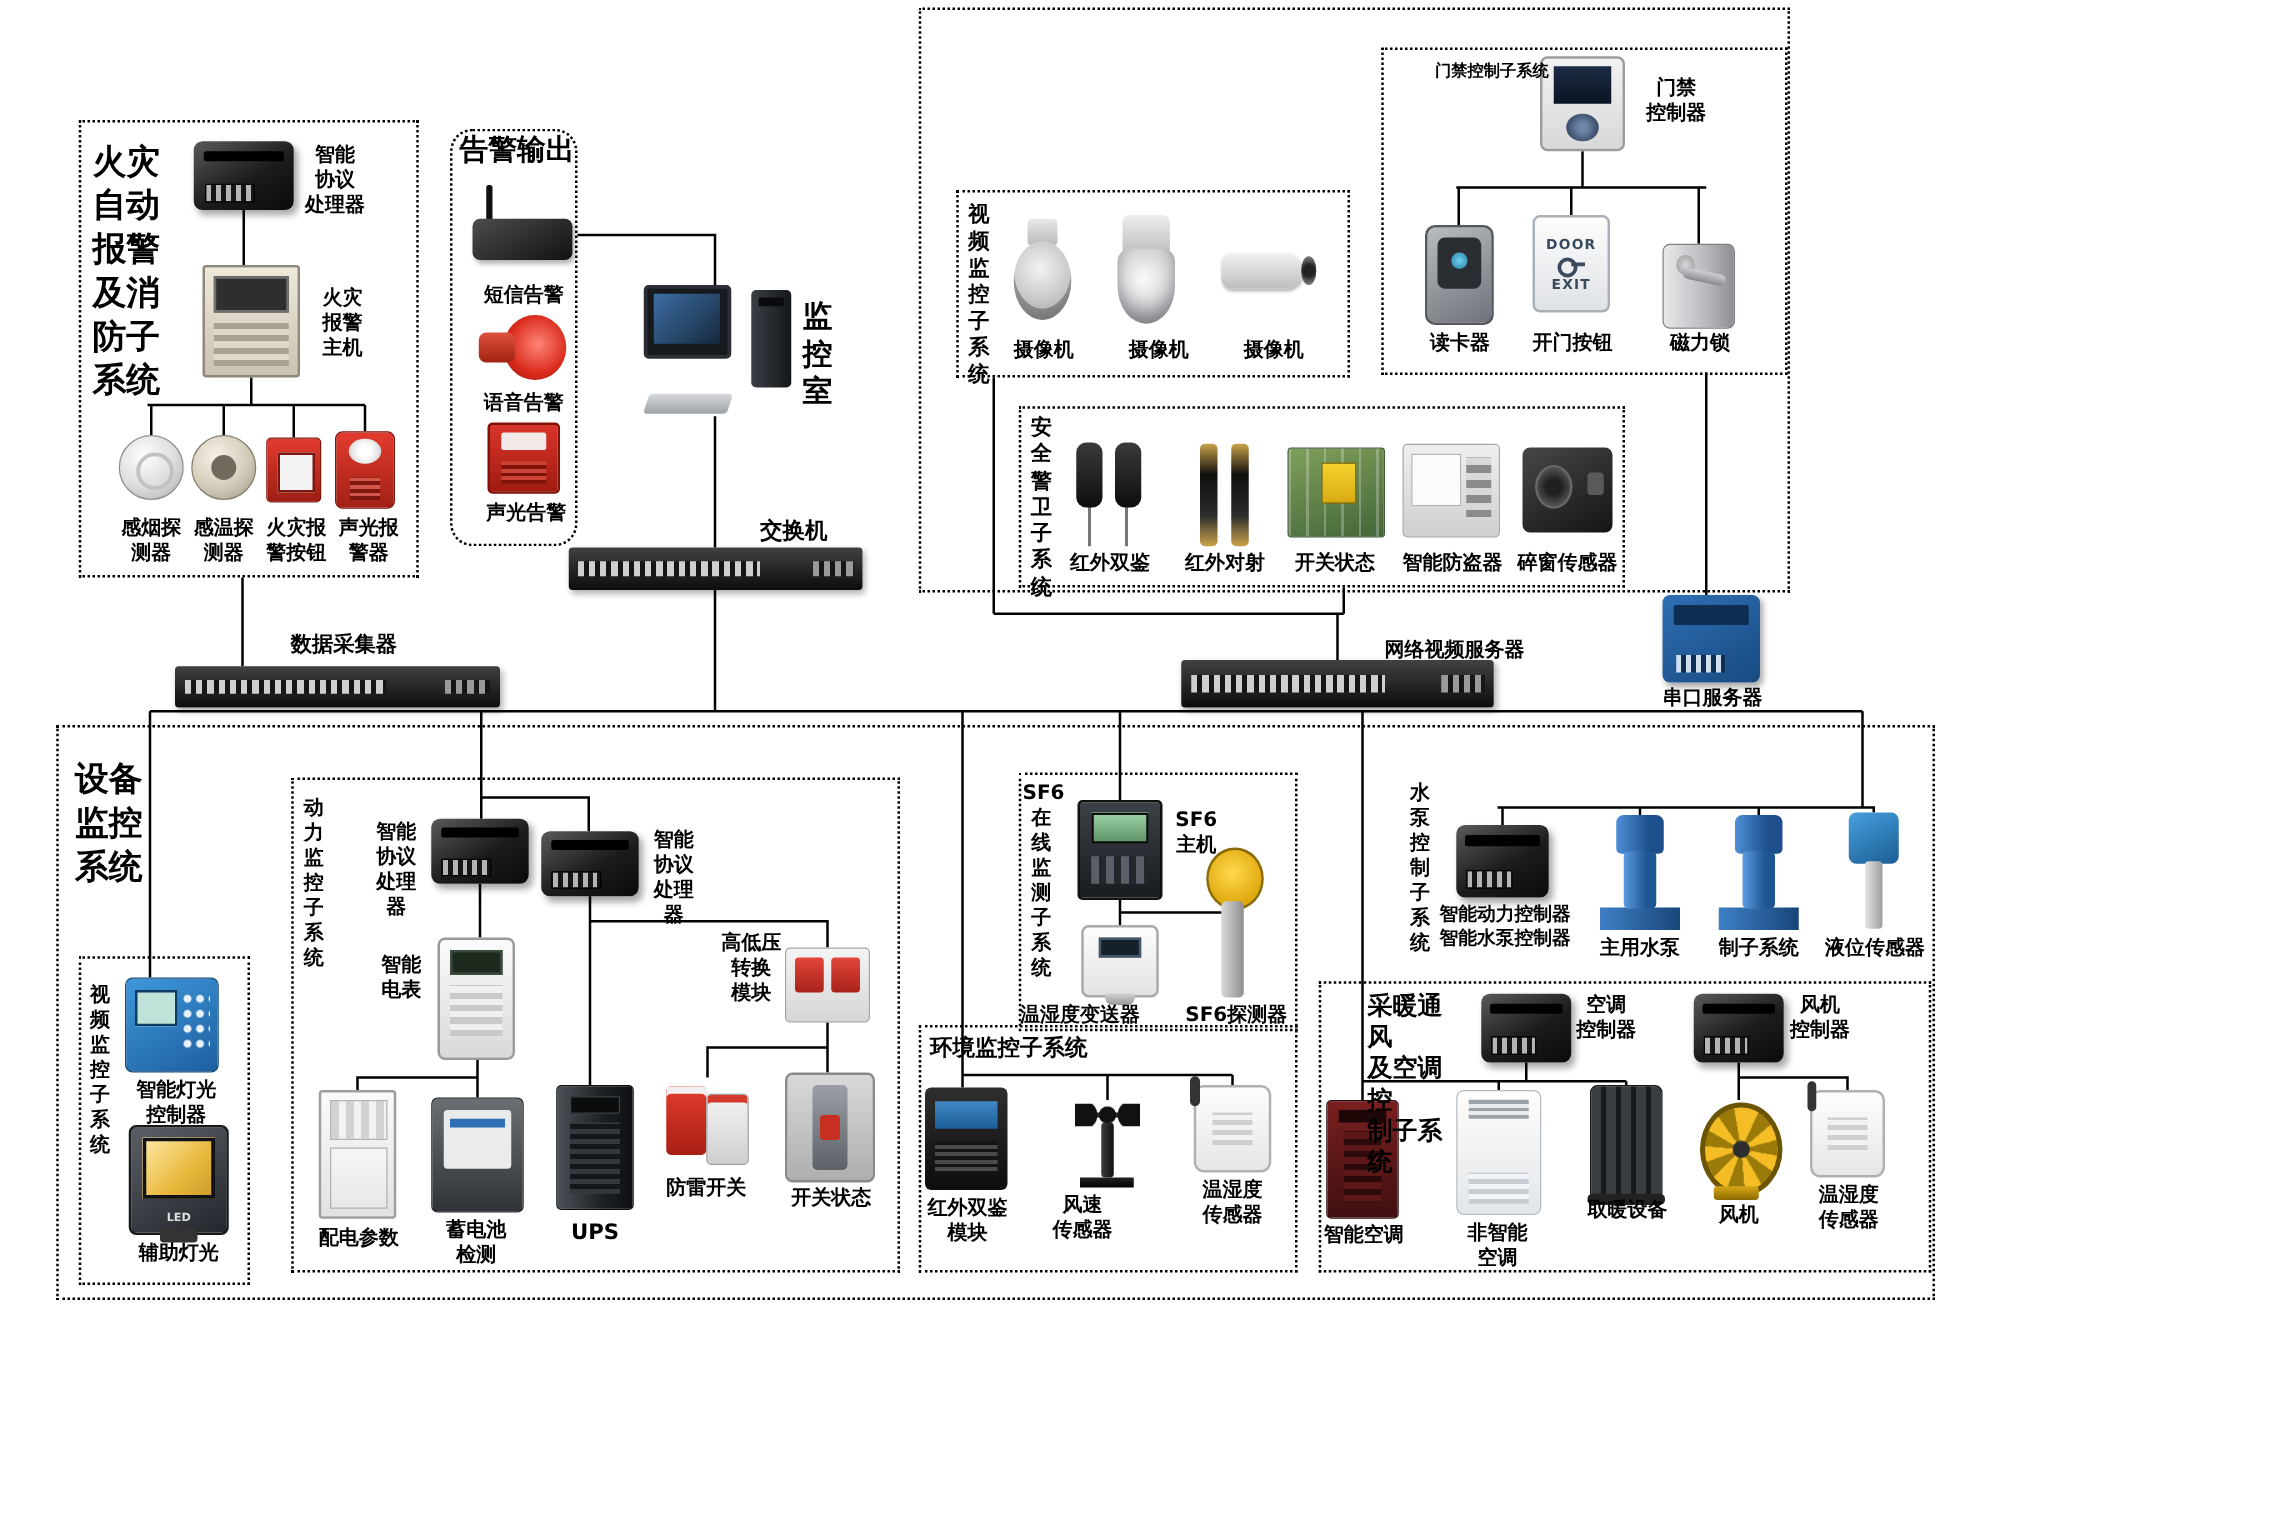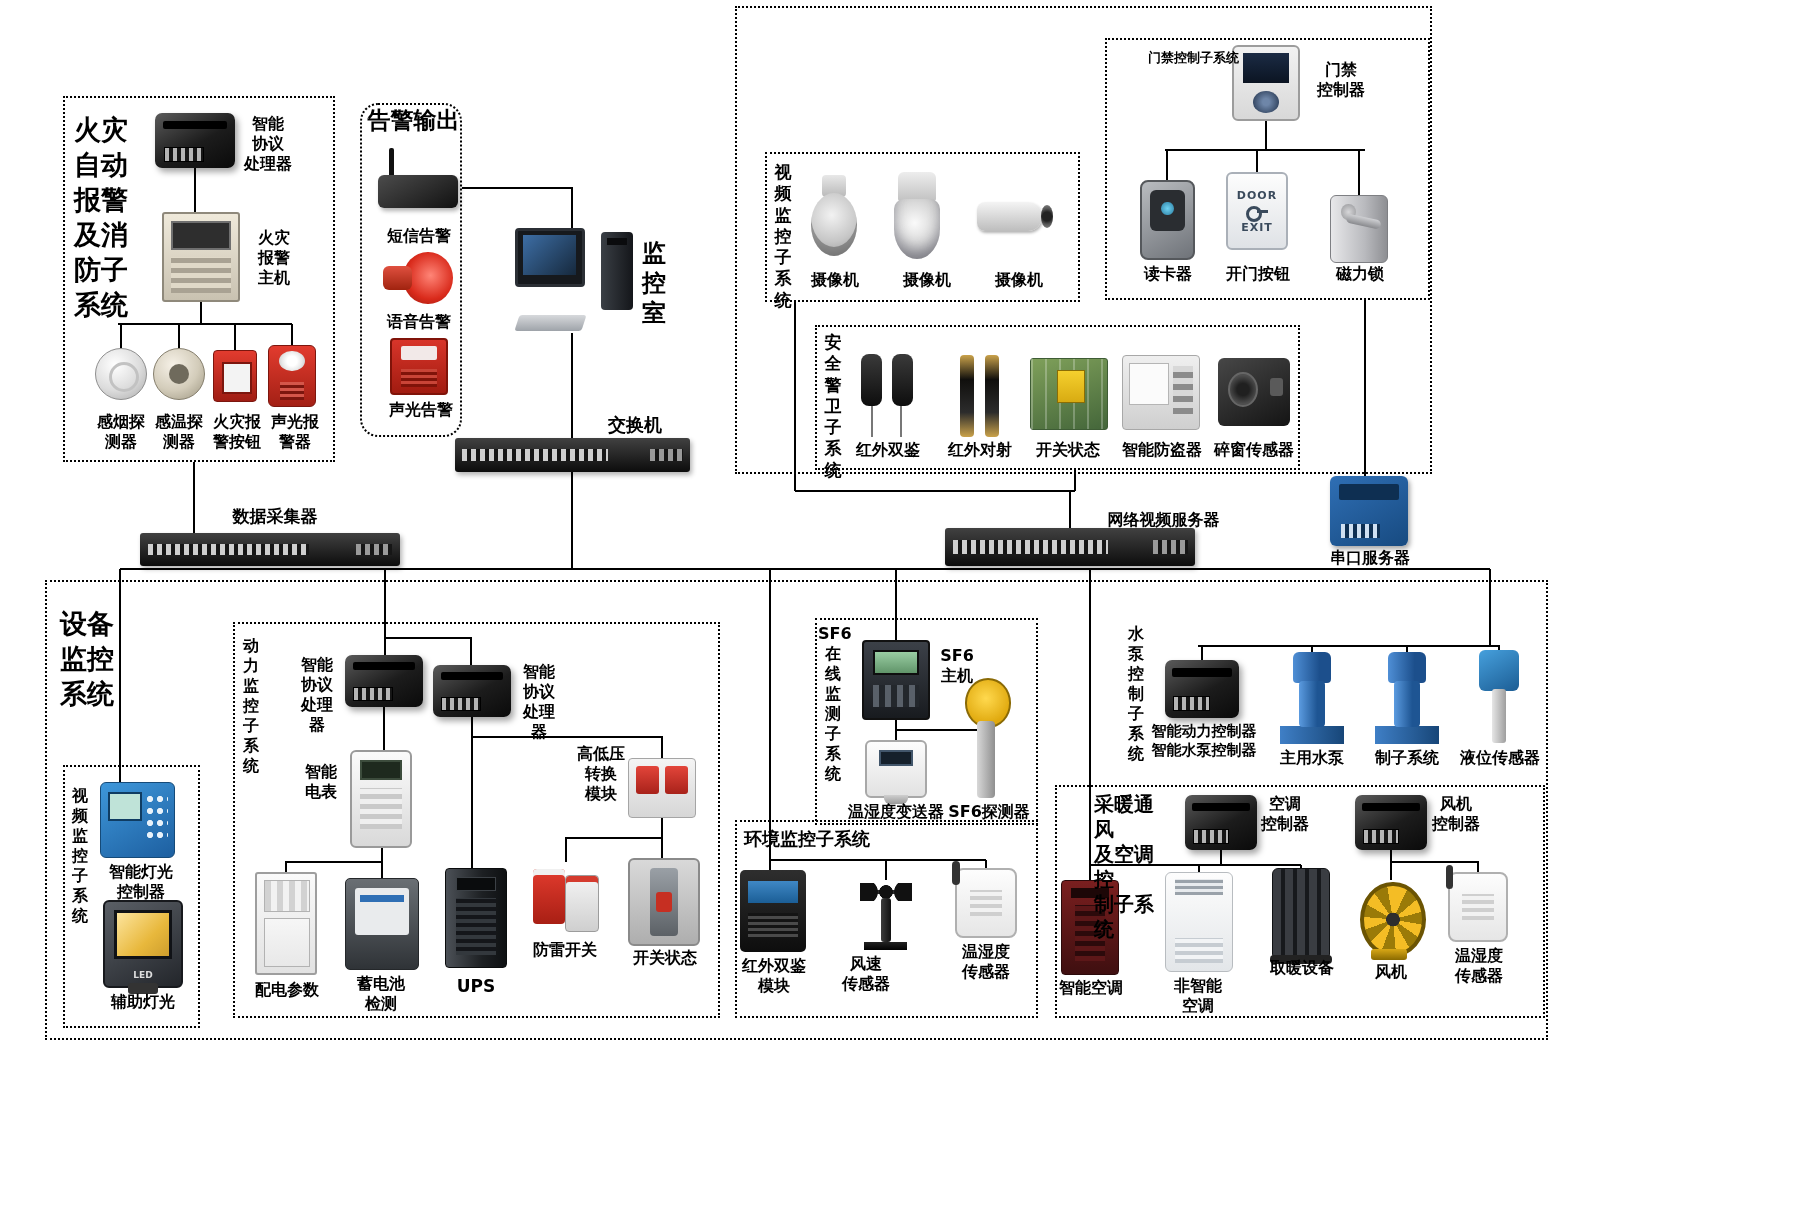--- a/index.html
+++ b/index.html
@@ -369,21 +369,21 @@
   <div class="lbl" style="left:818px;top:624px;width:30px">SF6
 在
 线
 监
 测
 子
 系
 统</div>
   <div class="lbl" style="left:936px;top:646px;width:42px">SF6
 主机</div>
-  <div class="lbl" style="left:840px;top:802px;width:112px">温湿度变送器</div>
+  <div class="lbl" style="left:808px;top:802px;width:112px">温湿度变送器</div>
   <div class="lbl" style="left:946px;top:802px;width:86px">SF6探测器</div>
 
   <div class="lbl tl" style="left:744px;top:828px;width:140px;font-size:18px">环境监控子系统</div>
   <div class="lbl" style="left:736px;top:956px;width:76px">红外双鉴
 模块</div>
   <div class="lbl" style="left:838px;top:954px;width:56px">风速
 传感器</div>
   <div class="lbl" style="left:956px;top:942px;width:60px">温湿度
 传感器</div>
 

